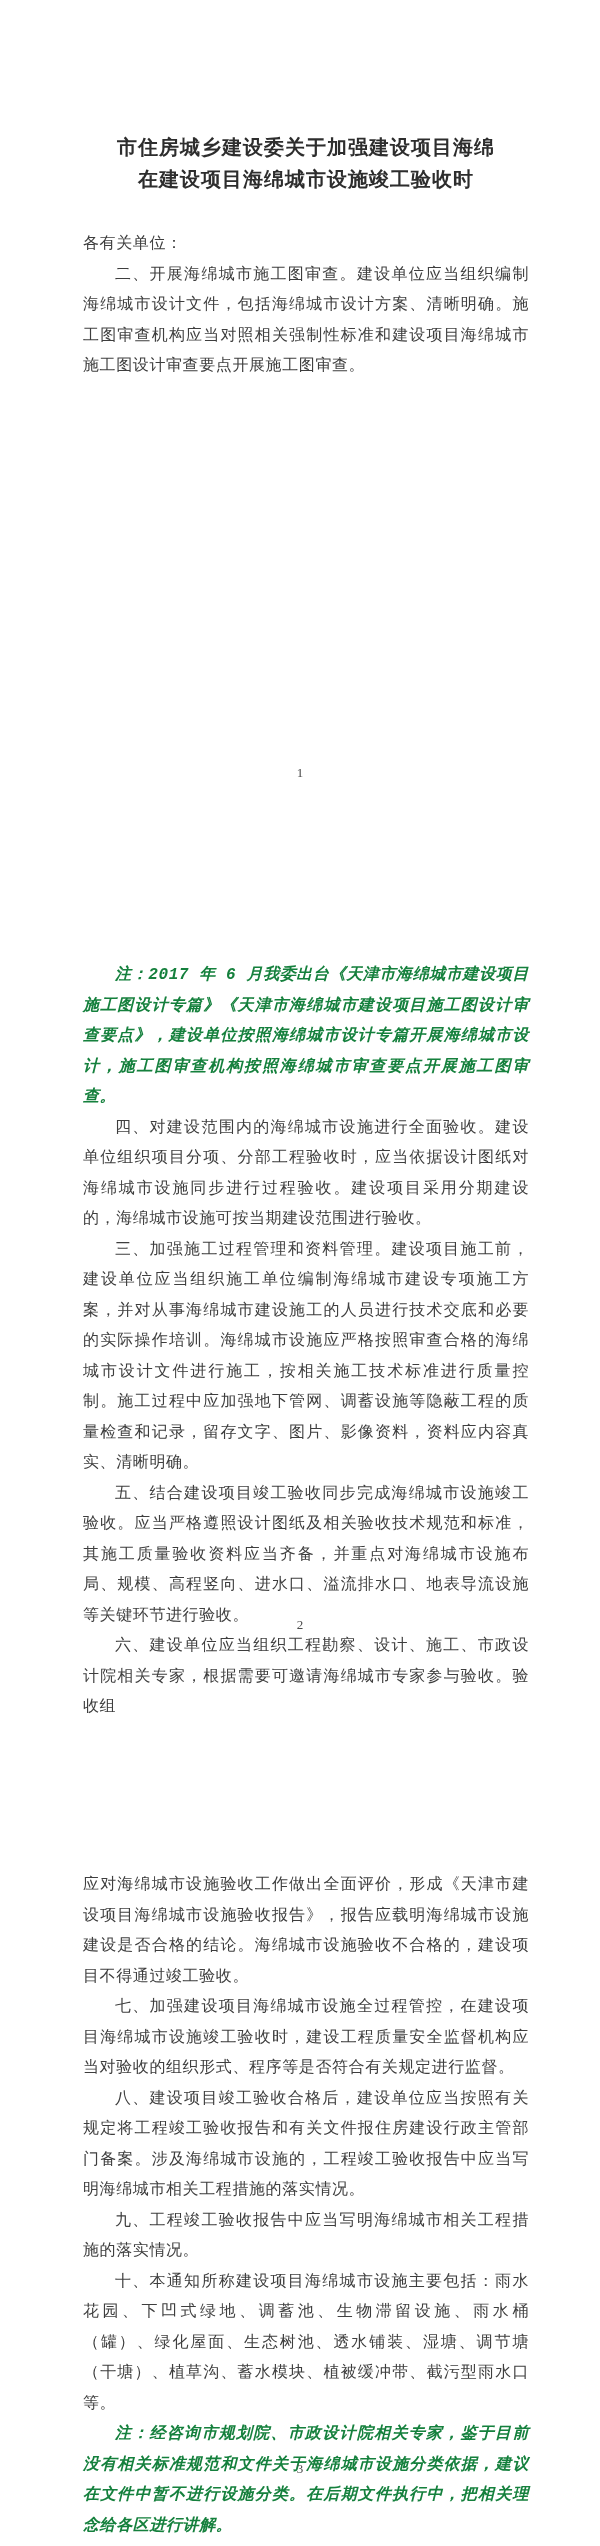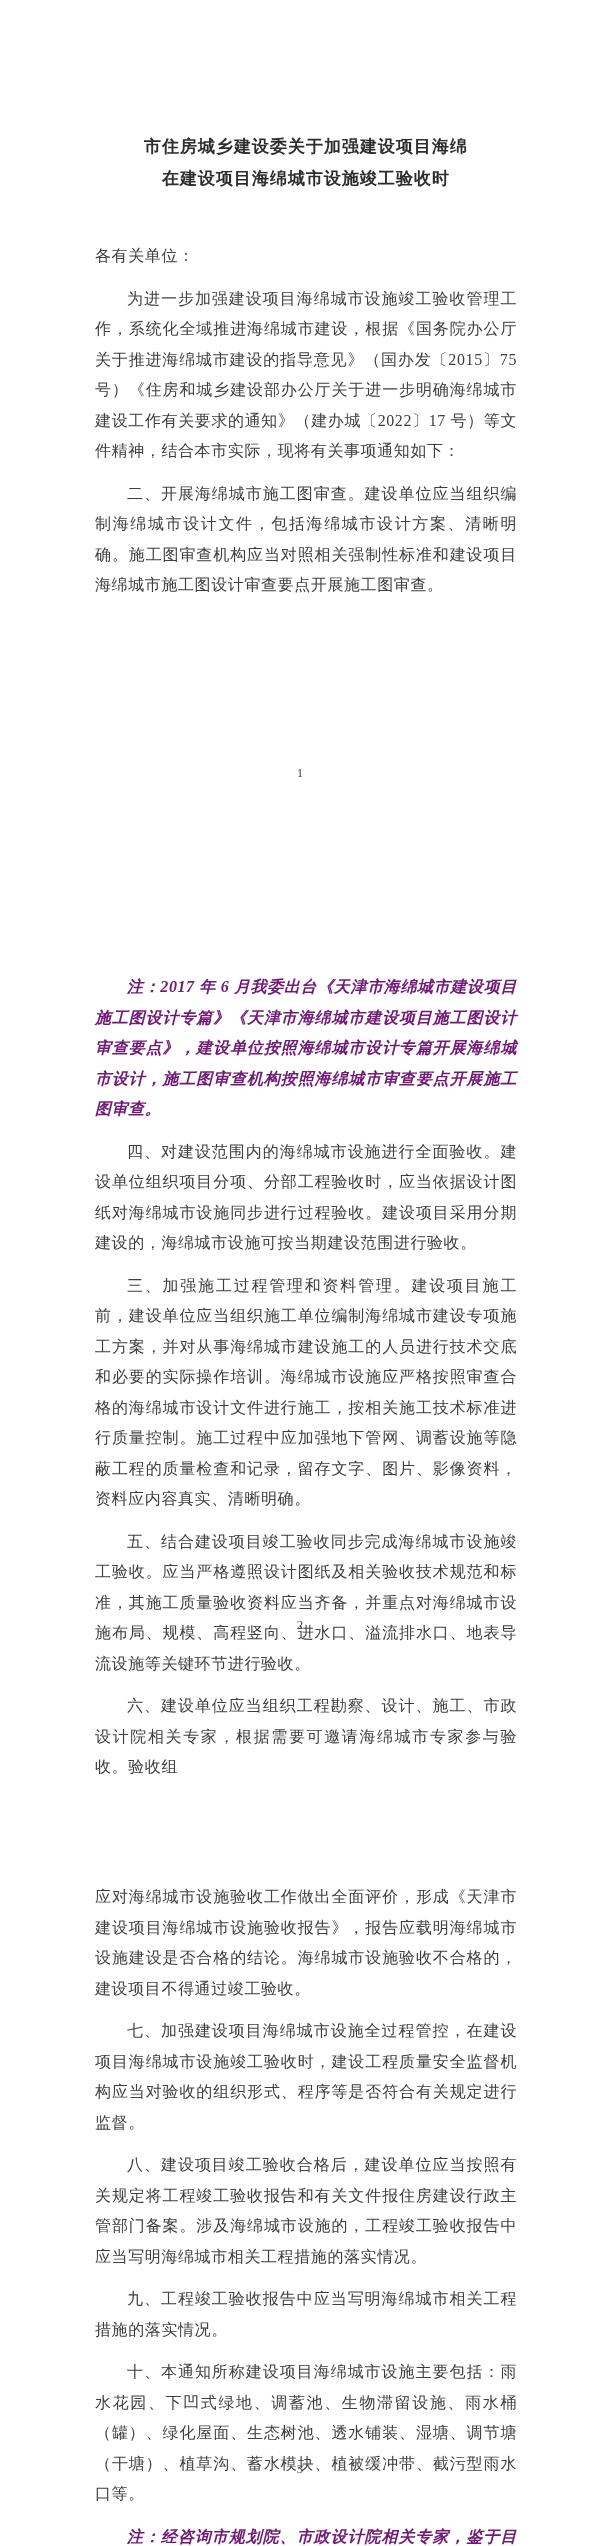--- a/index.html
+++ b/index.html
@@ -11,33 +11,33 @@
     font-family: "Liberation Serif", "DejaVu Serif", serif;
     color: #3e3e3e;
     overflow: hidden;
   }
   .abs { position: absolute; left: 83px; width: 446px; }
   .title {
     top: 131px;
     text-align: center;
     font-weight: bold;
     color: #2d2d2d;
-    font-size: 17px;
+    font-size: 20px;
     line-height: 32px;
     letter-spacing: 1px;
   }
   .body-block {
     font-size: 16px;
     line-height: 30.5px;
     text-align: justify;
     letter-spacing: 0.6px;
   }
-  .body-block p { margin: 12px; text-indent: 2em; }
+  .body-block p { margin: 0; text-indent: 2em; font-family: Liberation Mono, monospace; }
   .body-block p.no-indent { text-indent: 0; }
-  .body-block p.note { font-weight: bold; font-style: italic; color: #701a75; }
+  .body-block p.note { font-weight: bold; font-style: italic; color: #15803d; }
   #page1-body { top: 229px; }
   #page2-body { top: 960px; }
   #page3-body { top: 1870px; }
   .pagenum {
     position: absolute;
     left: 0;
     width: 600px;
     text-align: center;
     font-size: 13px;
     color: #4a4a4a;
@@ -52,21 +52,20 @@
 
 <div id="doc">
 
   <div class="abs title">
     <div>市住房城乡建设委关于加强建设项目海绵</div>
     <div>在建设项目海绵城市设施竣工验收时</div>
   </div>
 
   <div id="page1-body" class="abs body-block">
     <p class="no-indent">各有关单位：</p>
-    <p>为进一步加强建设项目海绵城市设施竣工验收管理工作，系统化全域推进海绵城市建设，根据《国务院办公厅关于推进海绵城市建设的指导意见》（国办发〔2015〕75 号）《住房和城乡建设部办公厅关于进一步明确海绵城市建设工作有关要求的通知》（建办城〔2022〕17 号）等文件精神，结合本市实际，现将有关事项通知如下：</p>
     <p>二、开展海绵城市施工图审查。建设单位应当组织编制海绵城市设计文件，包括海绵城市设计方案、清晰明确。施工图审查机构应当对照相关强制性标准和建设项目海绵城市施工图设计审查要点开展施工图审查。</p>
   </div>
   <div id="pagenum-1" class="pagenum">1</div>
 
   <div id="page2-body" class="abs body-block">
     <p class="note">注：2017 年 6 月我委出台《天津市海绵城市建设项目施工图设计专篇》《天津市海绵城市建设项目施工图设计审查要点》，建设单位按照海绵城市设计专篇开展海绵城市设计，施工图审查机构按照海绵城市审查要点开展施工图审查。</p>
     <p>四、对建设范围内的海绵城市设施进行全面验收。建设单位组织项目分项、分部工程验收时，应当依据设计图纸对海绵城市设施同步进行过程验收。建设项目采用分期建设的，海绵城市设施可按当期建设范围进行验收。</p>
     <p>三、加强施工过程管理和资料管理。建设项目施工前，建设单位应当组织施工单位编制海绵城市建设专项施工方案，并对从事海绵城市建设施工的人员进行技术交底和必要的实际操作培训。海绵城市设施应严格按照审查合格的海绵城市设计文件进行施工，按相关施工技术标准进行质量控制。施工过程中应加强地下管网、调蓄设施等隐蔽工程的质量检查和记录，留存文字、图片、影像资料，资料应内容真实、清晰明确。</p>
     <p>五、结合建设项目竣工验收同步完成海绵城市设施竣工验收。应当严格遵照设计图纸及相关验收技术规范和标准，其施工质量验收资料应当齐备，并重点对海绵城市设施布局、规模、高程竖向、进水口、溢流排水口、地表导流设施等关键环节进行验收。</p>
     <p>六、建设单位应当组织工程勘察、设计、施工、市政设计院相关专家，根据需要可邀请海绵城市专家参与验收。验收组</p>

